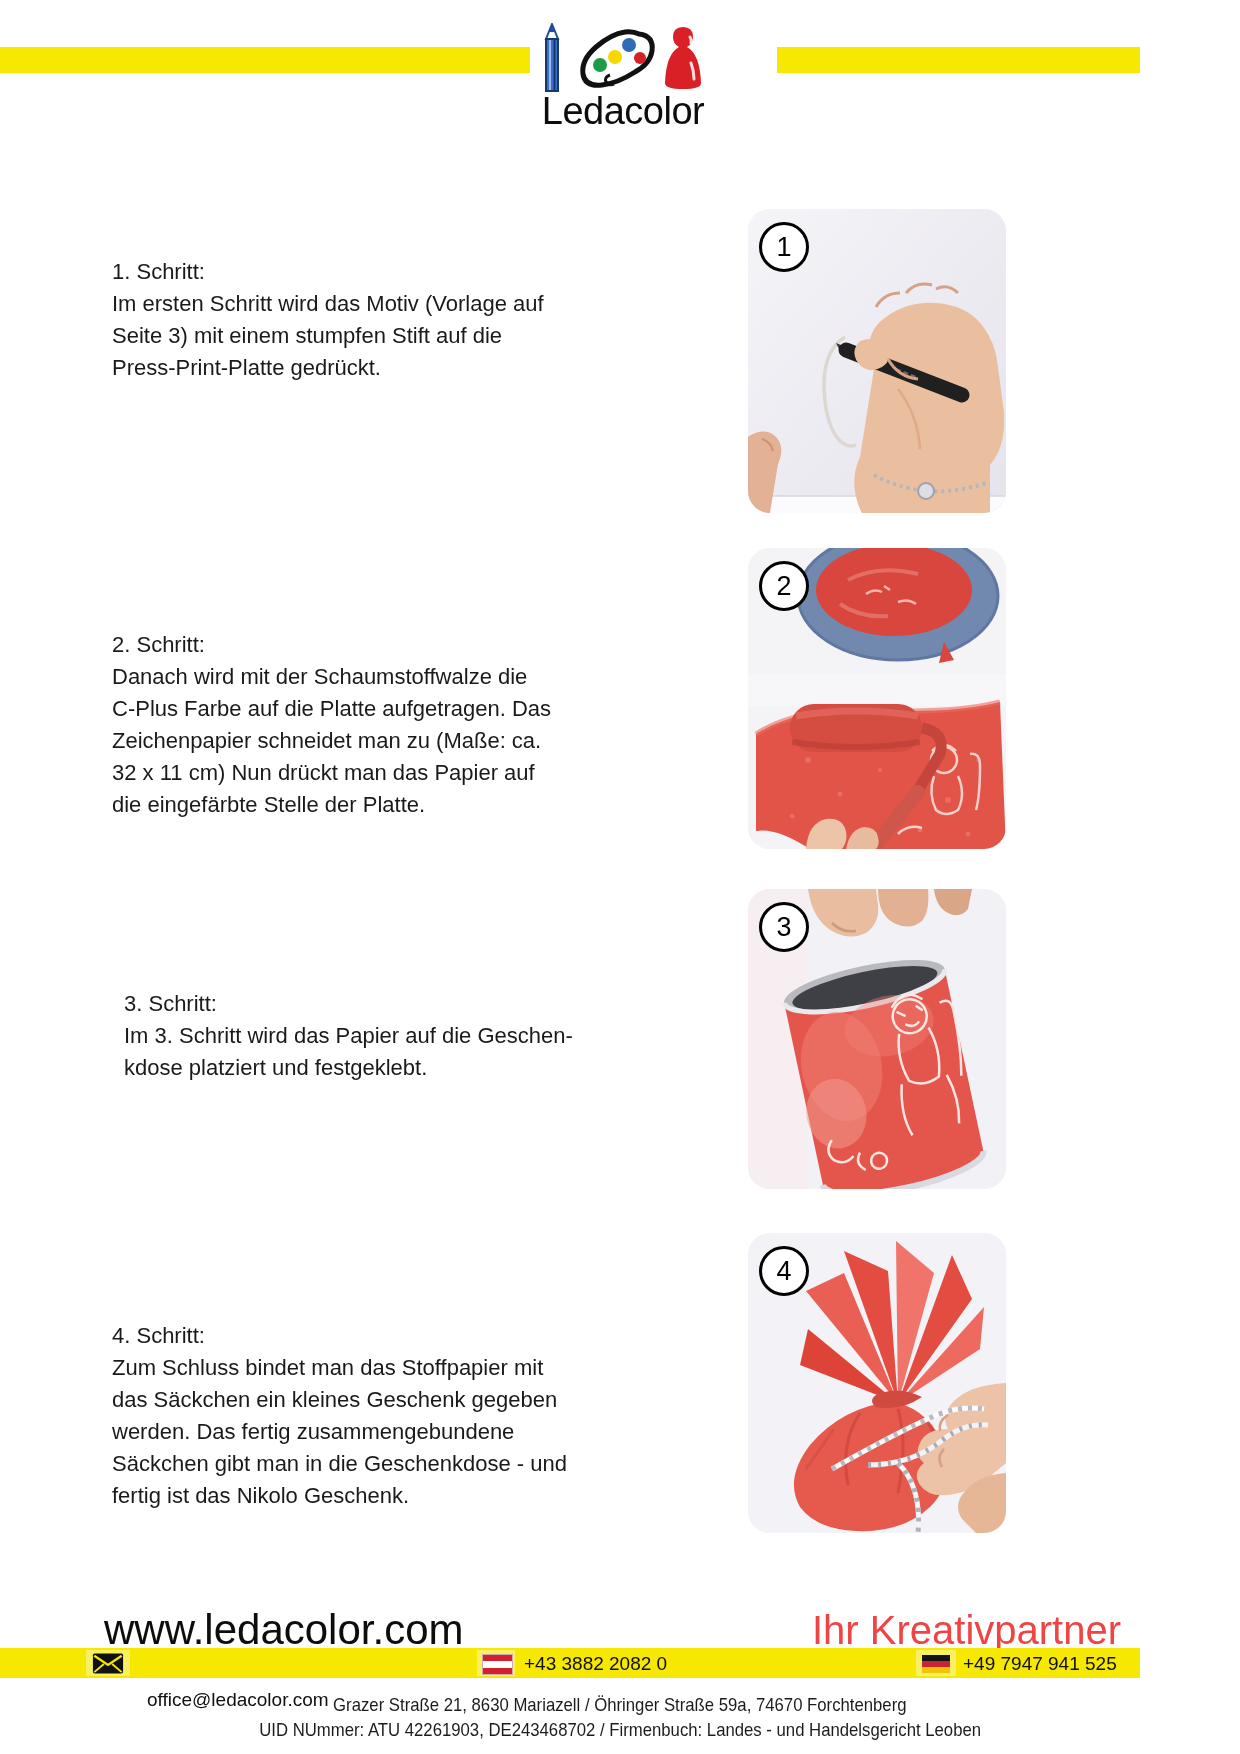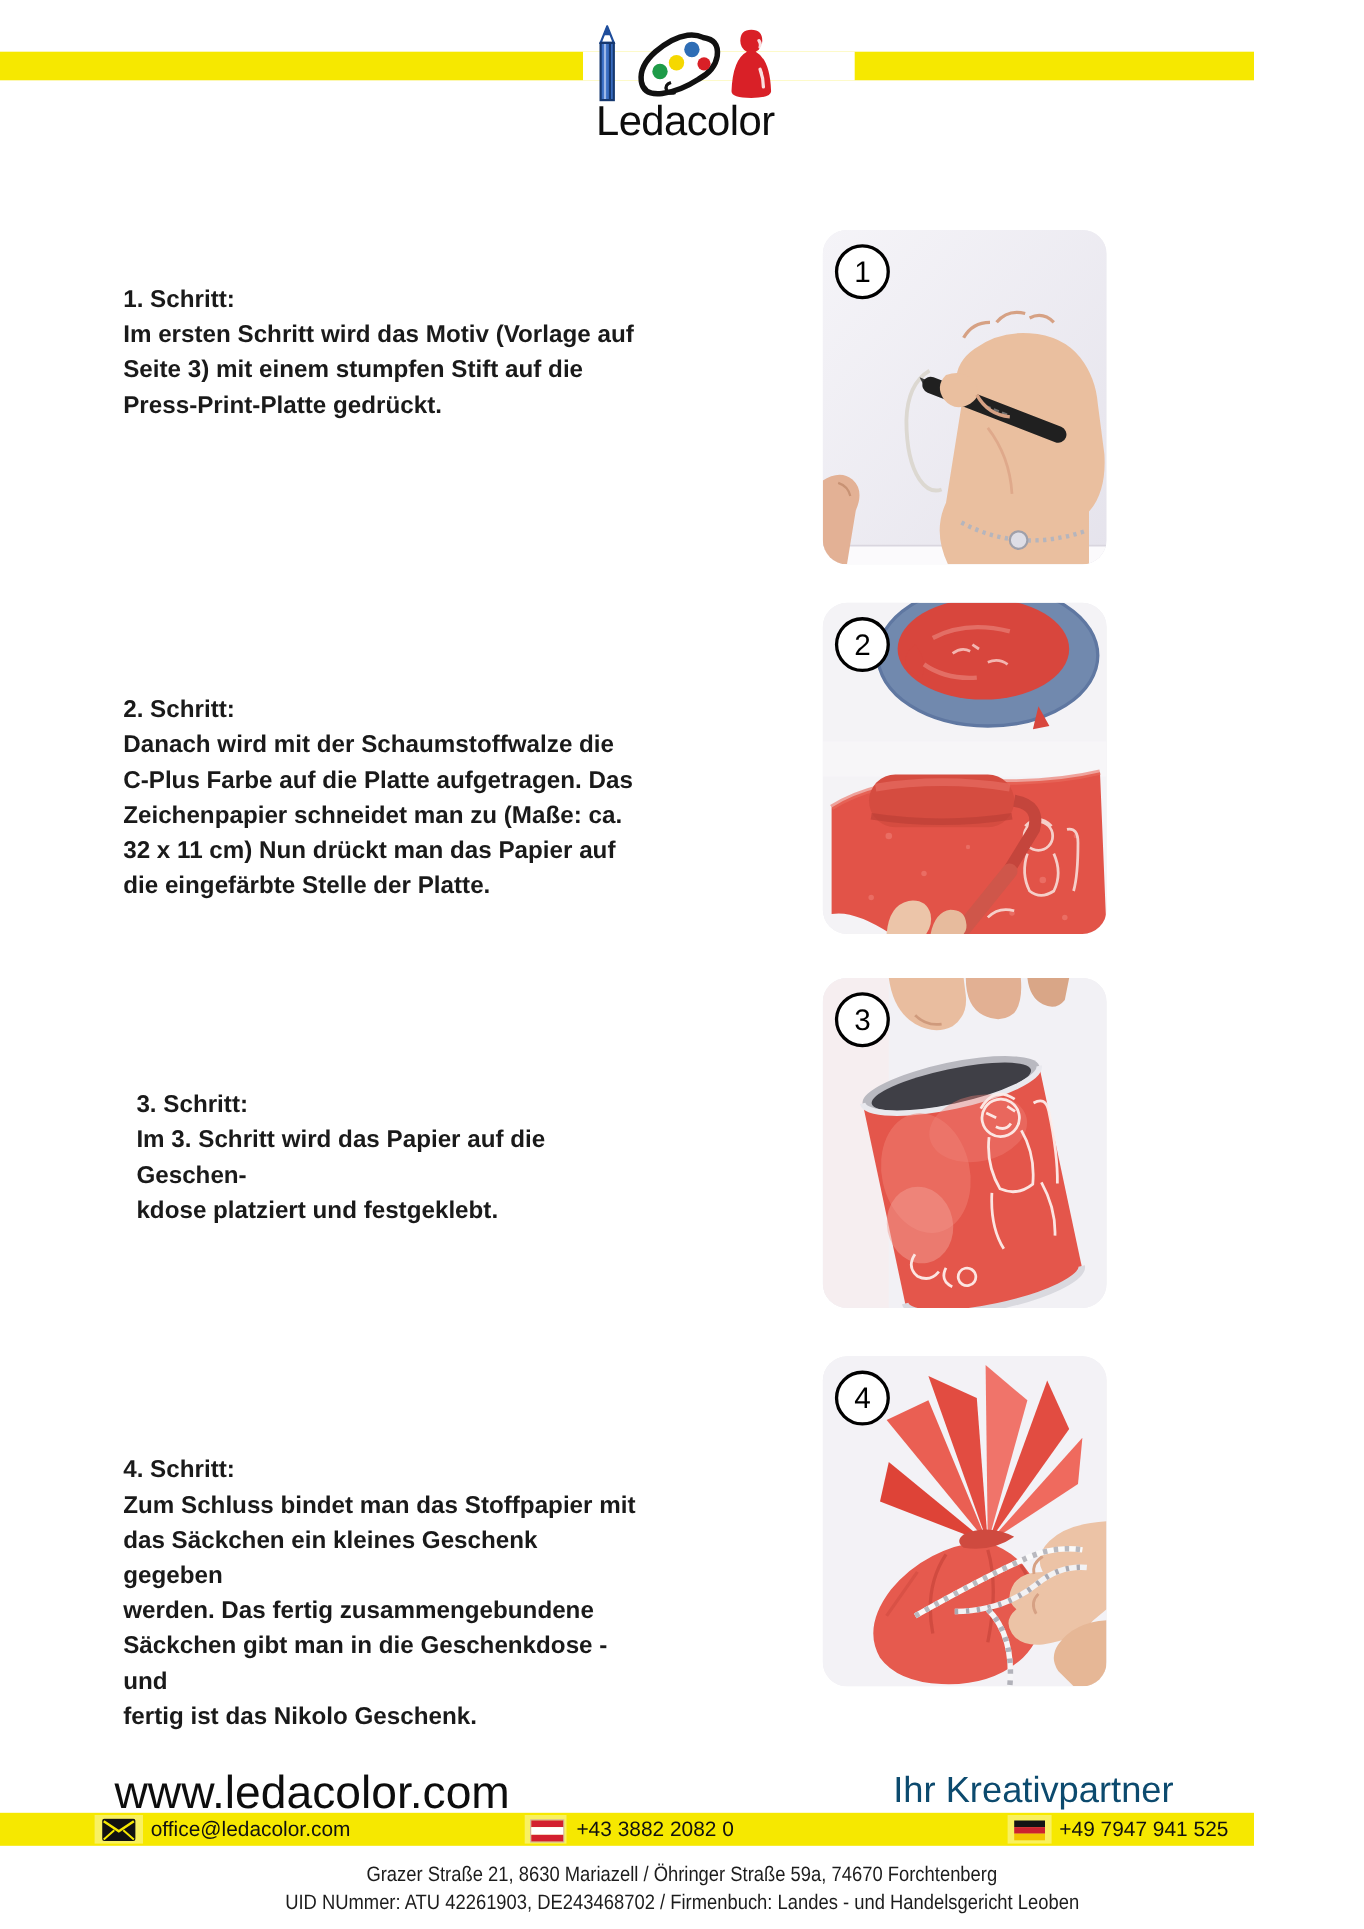--- a/index.html
+++ b/index.html
@@ -10,42 +10,42 @@
   .accent-bar{position:absolute;left:0;top:47px;width:1240px;height:26px;background:#F6E800;}
   .logo-gap{position:absolute;left:530px;top:47px;width:247px;height:26px;background:#fff;}
   .logo-icon{position:absolute;}
   .pencil-icon{left:542px;top:23px;width:20px;height:70px;}
   .palette-icon{left:577px;top:27px;width:80px;height:64px;}
   .pawn-icon{left:663px;top:25px;width:40px;height:66px;}
   .brand{position:absolute;left:473px;top:90px;width:300px;text-align:center;
          font-size:38px;letter-spacing:-0.5px;color:#0d0d0d;}
 
   
-  .step-text{position:absolute;left:112px;width:470px;font-size:22px;line-height:32px;color:#1a1a1a;font-weight:bold;}
+  .step-text{position:absolute;left:112px;width:470px;font-size:22px;line-height:32px;color:#1a1a1a;}
   .st1{top:256px;} .st2{top:629px;} .st3{top:988px;margin-left:12px;} .st4{top:1320px;}
 
   
   .photo{position:absolute;left:748px;width:258px;border-radius:22px;overflow:hidden;
          background:#efeef2;}
   .ph1{top:209px;height:304px;} .ph2{top:548px;height:301px;}
   .ph3{top:889px;height:300px;} .ph4{top:1233px;height:300px;}
   .photo svg{position:absolute;left:0;top:0;width:100%;height:100%;display:block;}
   .badge{position:absolute;left:11px;top:13px;width:44px;height:44px;border-radius:50%;
          background:#fff;border:3px solid #000;display:flex;align-items:center;justify-content:center;
          font-size:27px;color:#000;z-index:2;}
 
   
   .website{position:absolute;left:104px;top:1606px;font-size:42px;color:#0d0d0d;}
-  .tagline{position:absolute;left:812px;top:1608px;font-size:33px;color:#0c4a6e;}
+  .tagline{position:absolute;left:812px;top:1608px;font-size:40px;color:#ef4444;}
   .contact-bar{position:absolute;left:0;top:1648px;width:1240px;height:30px;background:#F6E800;}
   .patch{position:absolute;top:1650px;height:26px;background:rgba(255,255,255,0.38);}
   .patch-env{left:86px;width:44px;} .patch-at{left:477px;width:38px;} .patch-de{left:916px;width:40px;}
   .envelope-icon{position:absolute;left:92px;top:1653px;width:32px;height:21px;}
   .contact-text{position:absolute;top:1653px;font-size:19px;color:#101010;}
-  .email{left:137px;} .phone-at{left:524px;} .phone-de{left:963px;}
+  .email{left:147px;margin-top:36px;} .phone-at{left:524px;} .phone-de{left:963px;}
   .flag{position:absolute;display:block;}
   .flag-at{left:482px;top:1654px;width:29px;height:19px;border:1px solid #caa;}
   .flag-at .s{display:block;width:100%;height:33.33%;}
   .flag-de{left:922px;top:1655px;width:28px;height:18px;}
   .flag-de .s{display:block;width:100%;height:33.33%;}
   .address{position:absolute;left:0;width:1240px;text-align:center;font-size:19px;color:#1c1c1c;}
   .addr1{top:1694px;} .addr2{top:1719px;}
   .address span{display:inline-block;transform:scaleX(0.88);transform-origin:center;white-space:nowrap;}
 </style>
 </head>

